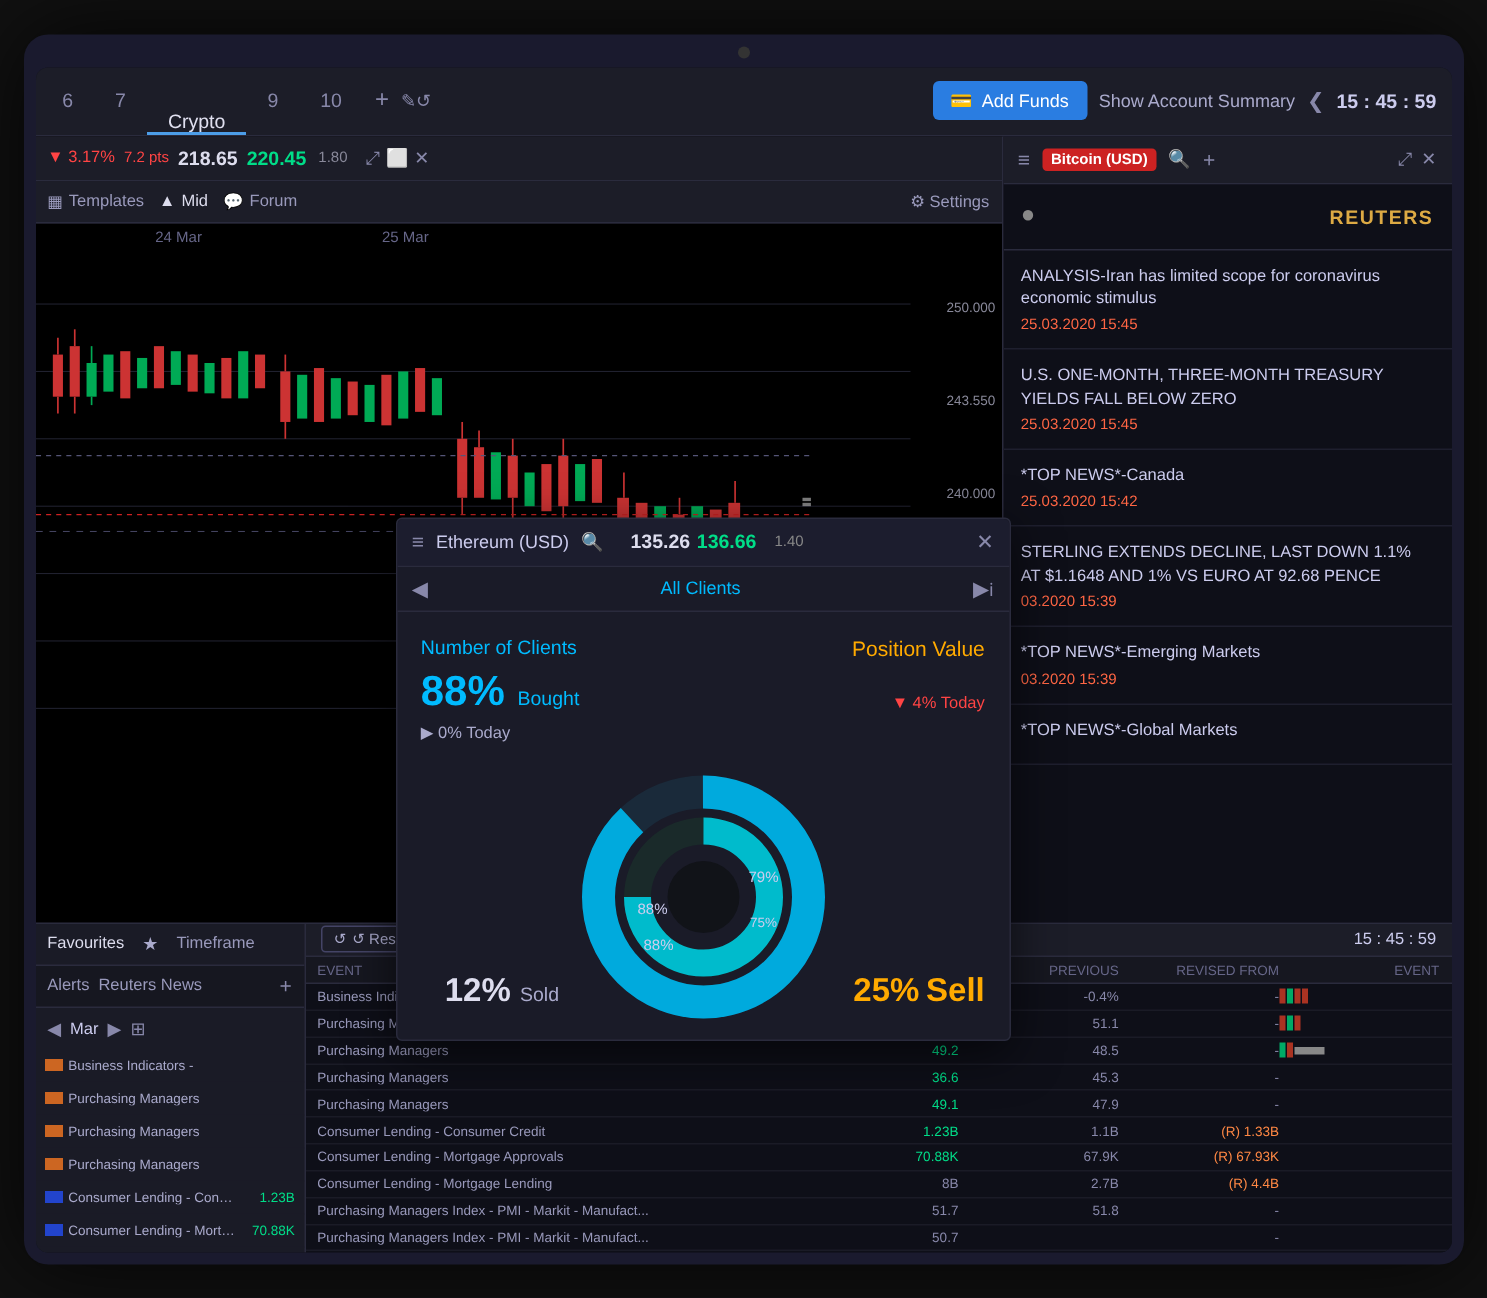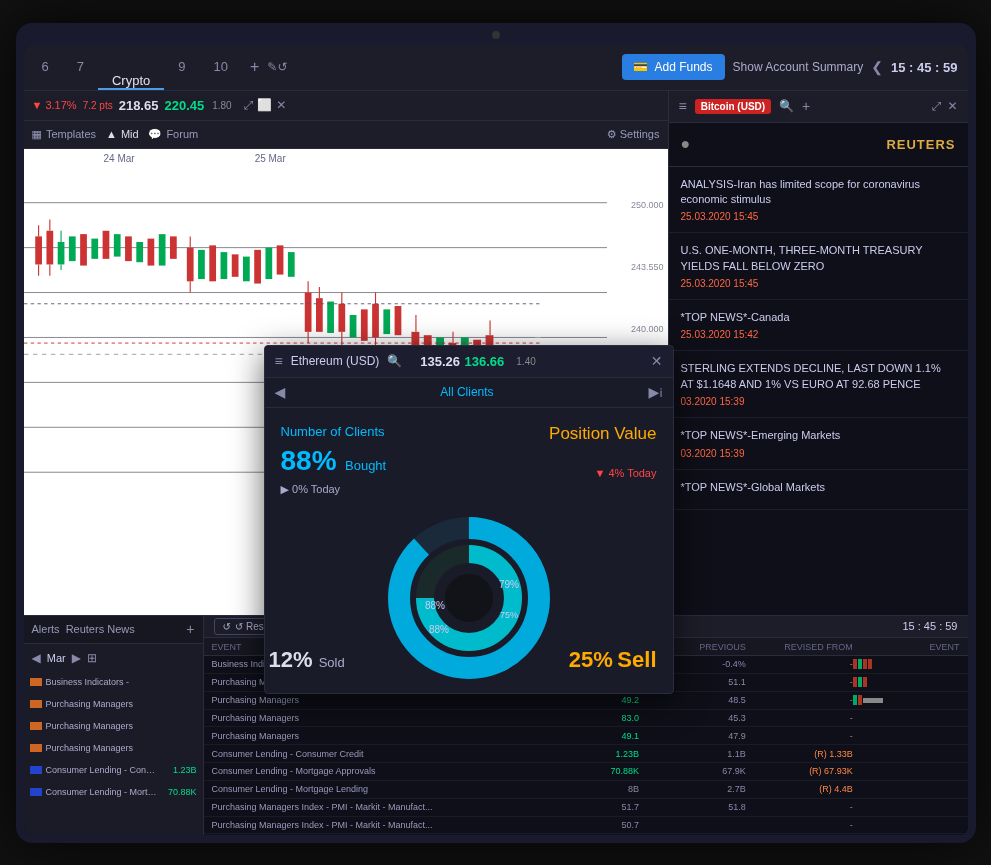--- a/index.html
+++ b/index.html
@@ -123,21 +123,21 @@
     
     .main-content {
       flex: 1;
       display: flex;
       overflow: hidden;
       position: relative;
     }
     
     .chart-area {
       flex: 1;
-      background: #ffffff;
+      background: #000000;
       position: relative;
       overflow: hidden;
     }
     
     .chart-toolbar {
       height: 30px;
       background: #1c1d28;
       display: flex;
       align-items: center;
       padding: 0 8px;
@@ -600,21 +600,21 @@
     .cs-today-neutral {
       color: #aaaacc;
       font-size: 11px;
     }
     .position-section {
       flex: 1;
       text-align: right;
     }
     .ps-title {
       color: #ffaa00;
-      font-size: 17px;
+      font-size: 14px;
       margin-bottom: 6px;
     }
     .ps-pct {
       color: #ffaa00;
       font-size: 28px;
       font-weight: bold;
     }
     .ps-label {
       color: #ffaa00;
       font-size: 13px;
@@ -636,21 +636,21 @@
       position: relative;
       height: 180px;
     }
     .donut-svg-container {
       position: relative;
       width: 180px;
       height: 170px;
     }
     .sold-section {
       position: absolute;
-      left: 4px;
+      left: 32px;
       bottom: 20px;
       text-align: left;
     }
     .sold-pct {
       color: #ddddee;
       font-size: 22px;
       font-weight: bold;
     }
     .sold-label {
       color: #aaaacc;
@@ -890,20 +890,25 @@
           <div class="news-item">
             <div class="news-title">*TOP NEWS*-Global Markets</div>
           </div>
         </div>
       </div>
     </div>
 
     <div class="bottom-area">
 
       <div class="left-sidebar">
+        <div class="sidebar-tabs">
+          <span class="sidebar-tab active">Favourites</span>
+          <span class="star-icon">★</span>
+          <span class="sidebar-tab">Timeframe</span>
+        </div>
         <div class="alerts-row">
           <span class="alerts-label">Alerts</span>
           <span class="alerts-label">Reuters News</span>
           <span class="plus-btn">+</span>
         </div>
         <div class="calendar-row">
           <span class="cal-arrows">◀</span>
           <span class="cal-label">Mar</span>
           <span class="cal-arrows">▶</span>
           <span class="grid-icon">⊞</span>
@@ -999,21 +1004,21 @@
           <div class="rb-val">
             <div class="trend-bar">
               <div class="trend-seg pos"></div>
               <div class="trend-seg neg"></div>
               <div class="trend-seg neg" style="background:#888;width:20px;height:5px;"></div>
             </div>
           </div>
         </div>
         <div class="rb-row">
           <div class="rb-event">Purchasing Managers</div>
-          <div class="rb-val-green">83.0</div>
+          <div class="rb-val-green">36.6</div>
           <div class="rb-val">45.3</div>
           <div class="rb-val">-</div>
           <div class="rb-val"></div>
         </div>
         <div class="rb-row">
           <div class="rb-event">Purchasing Managers</div>
           <div class="rb-val-green">49.1</div>
           <div class="rb-val">47.9</div>
           <div class="rb-val">-</div>
           <div class="rb-val"></div>

